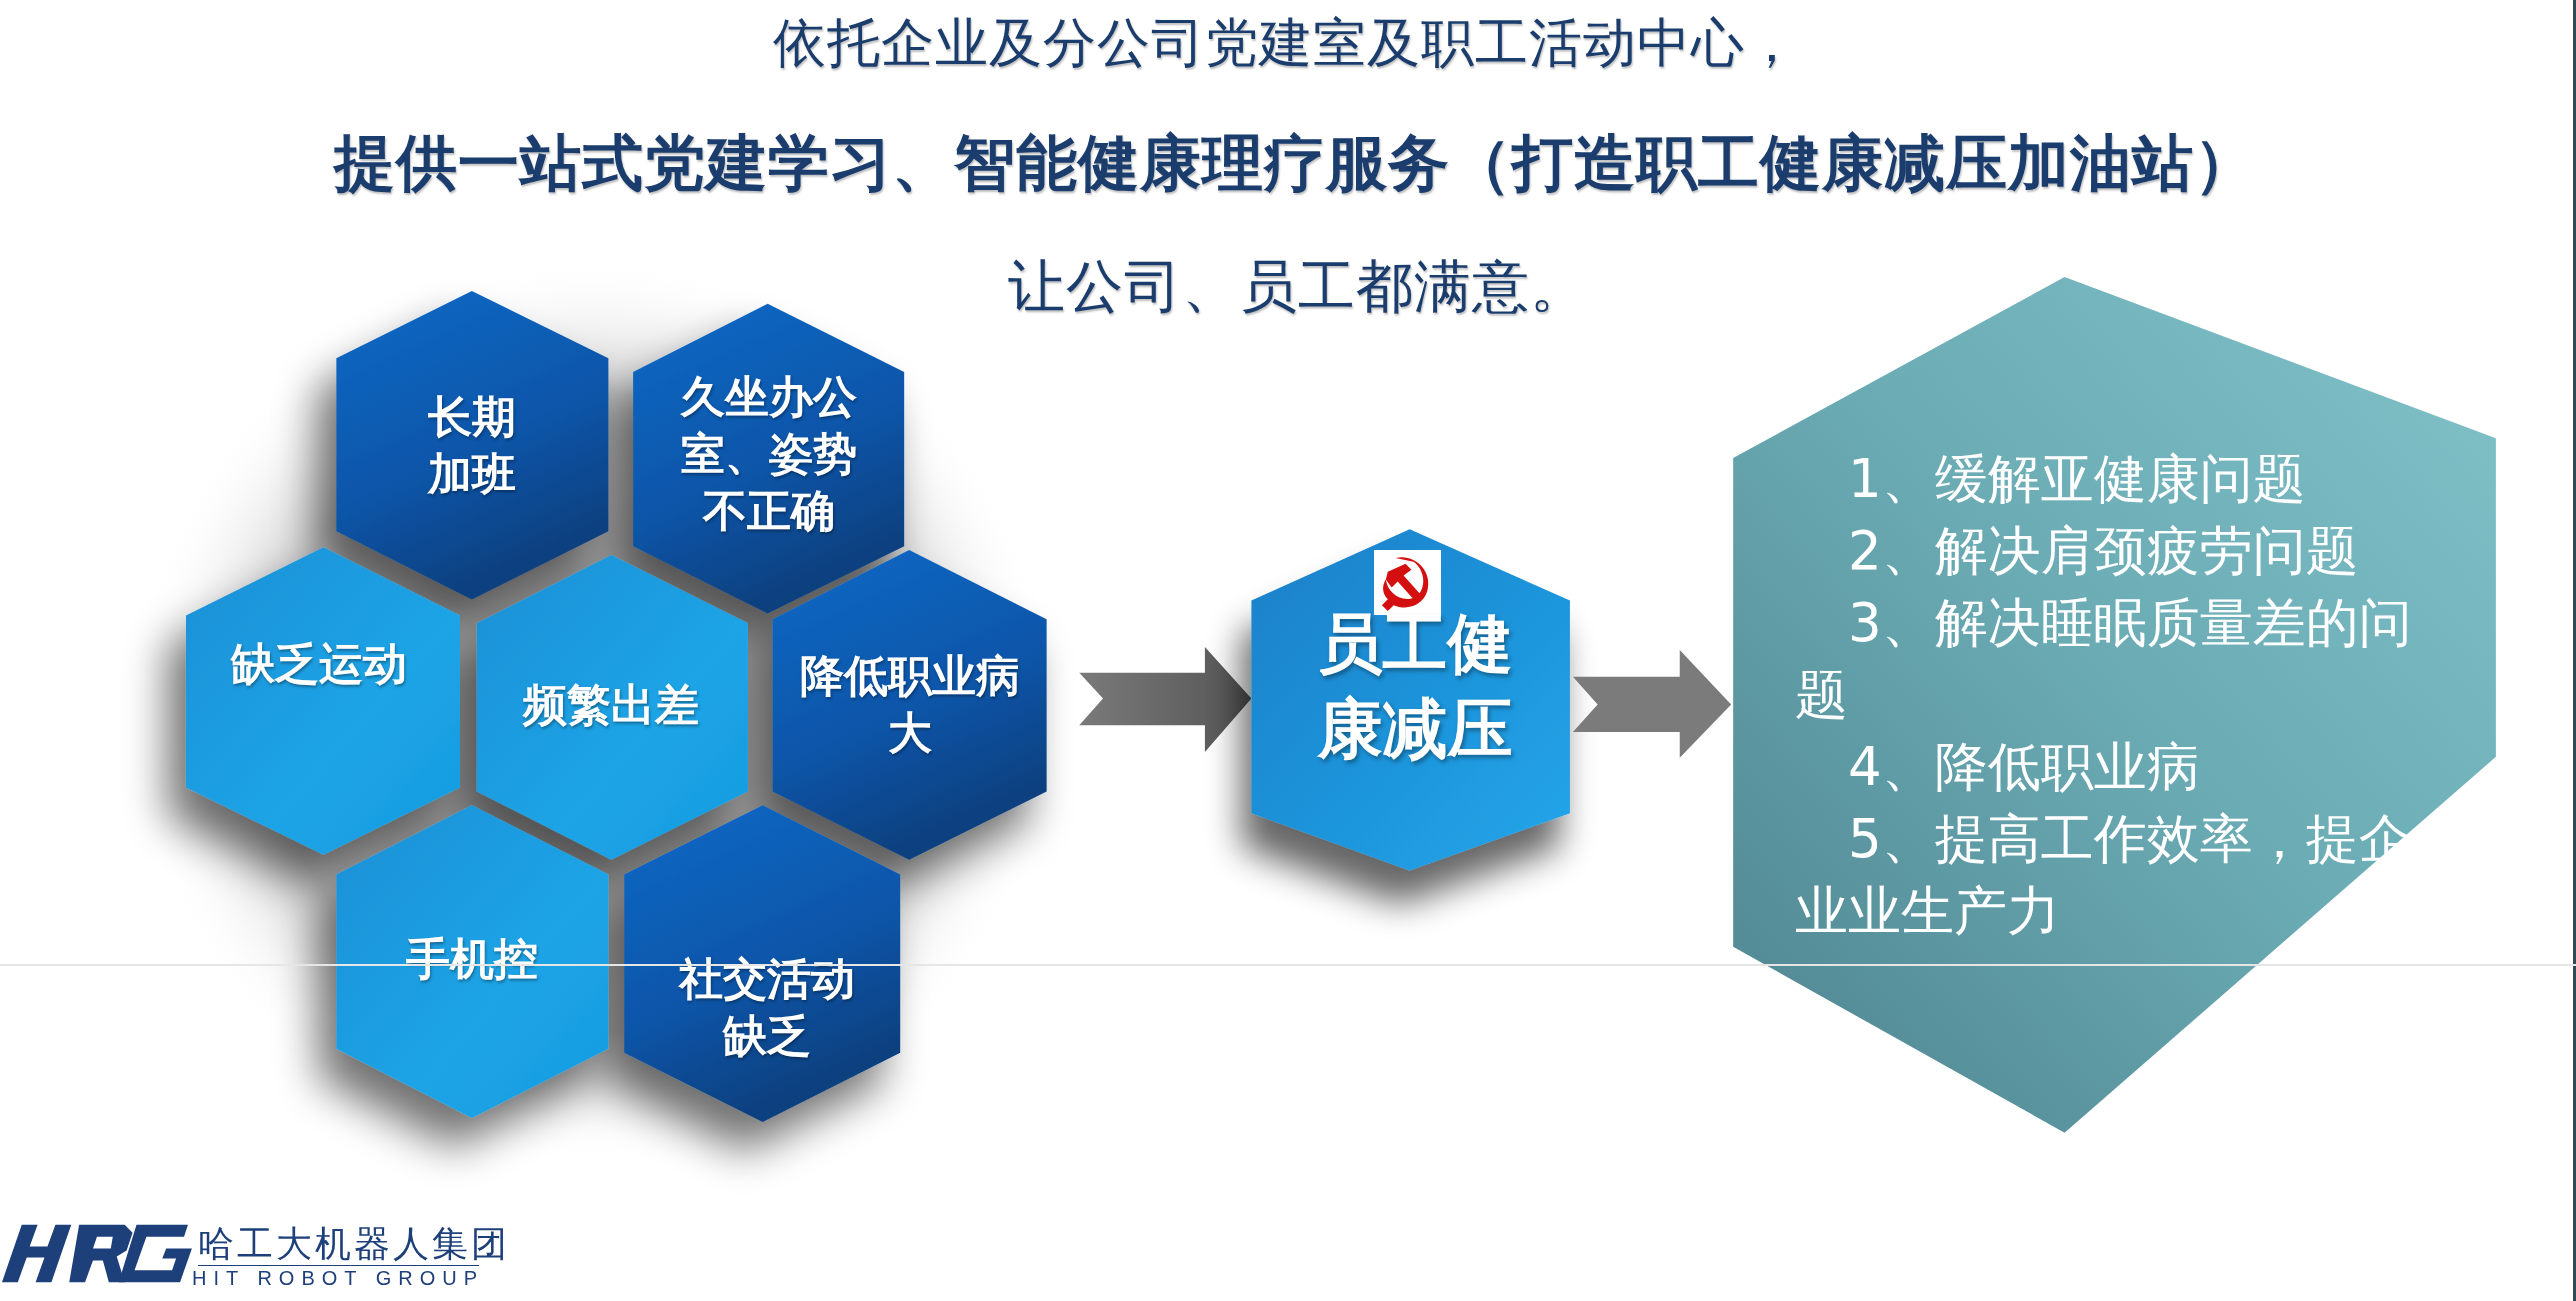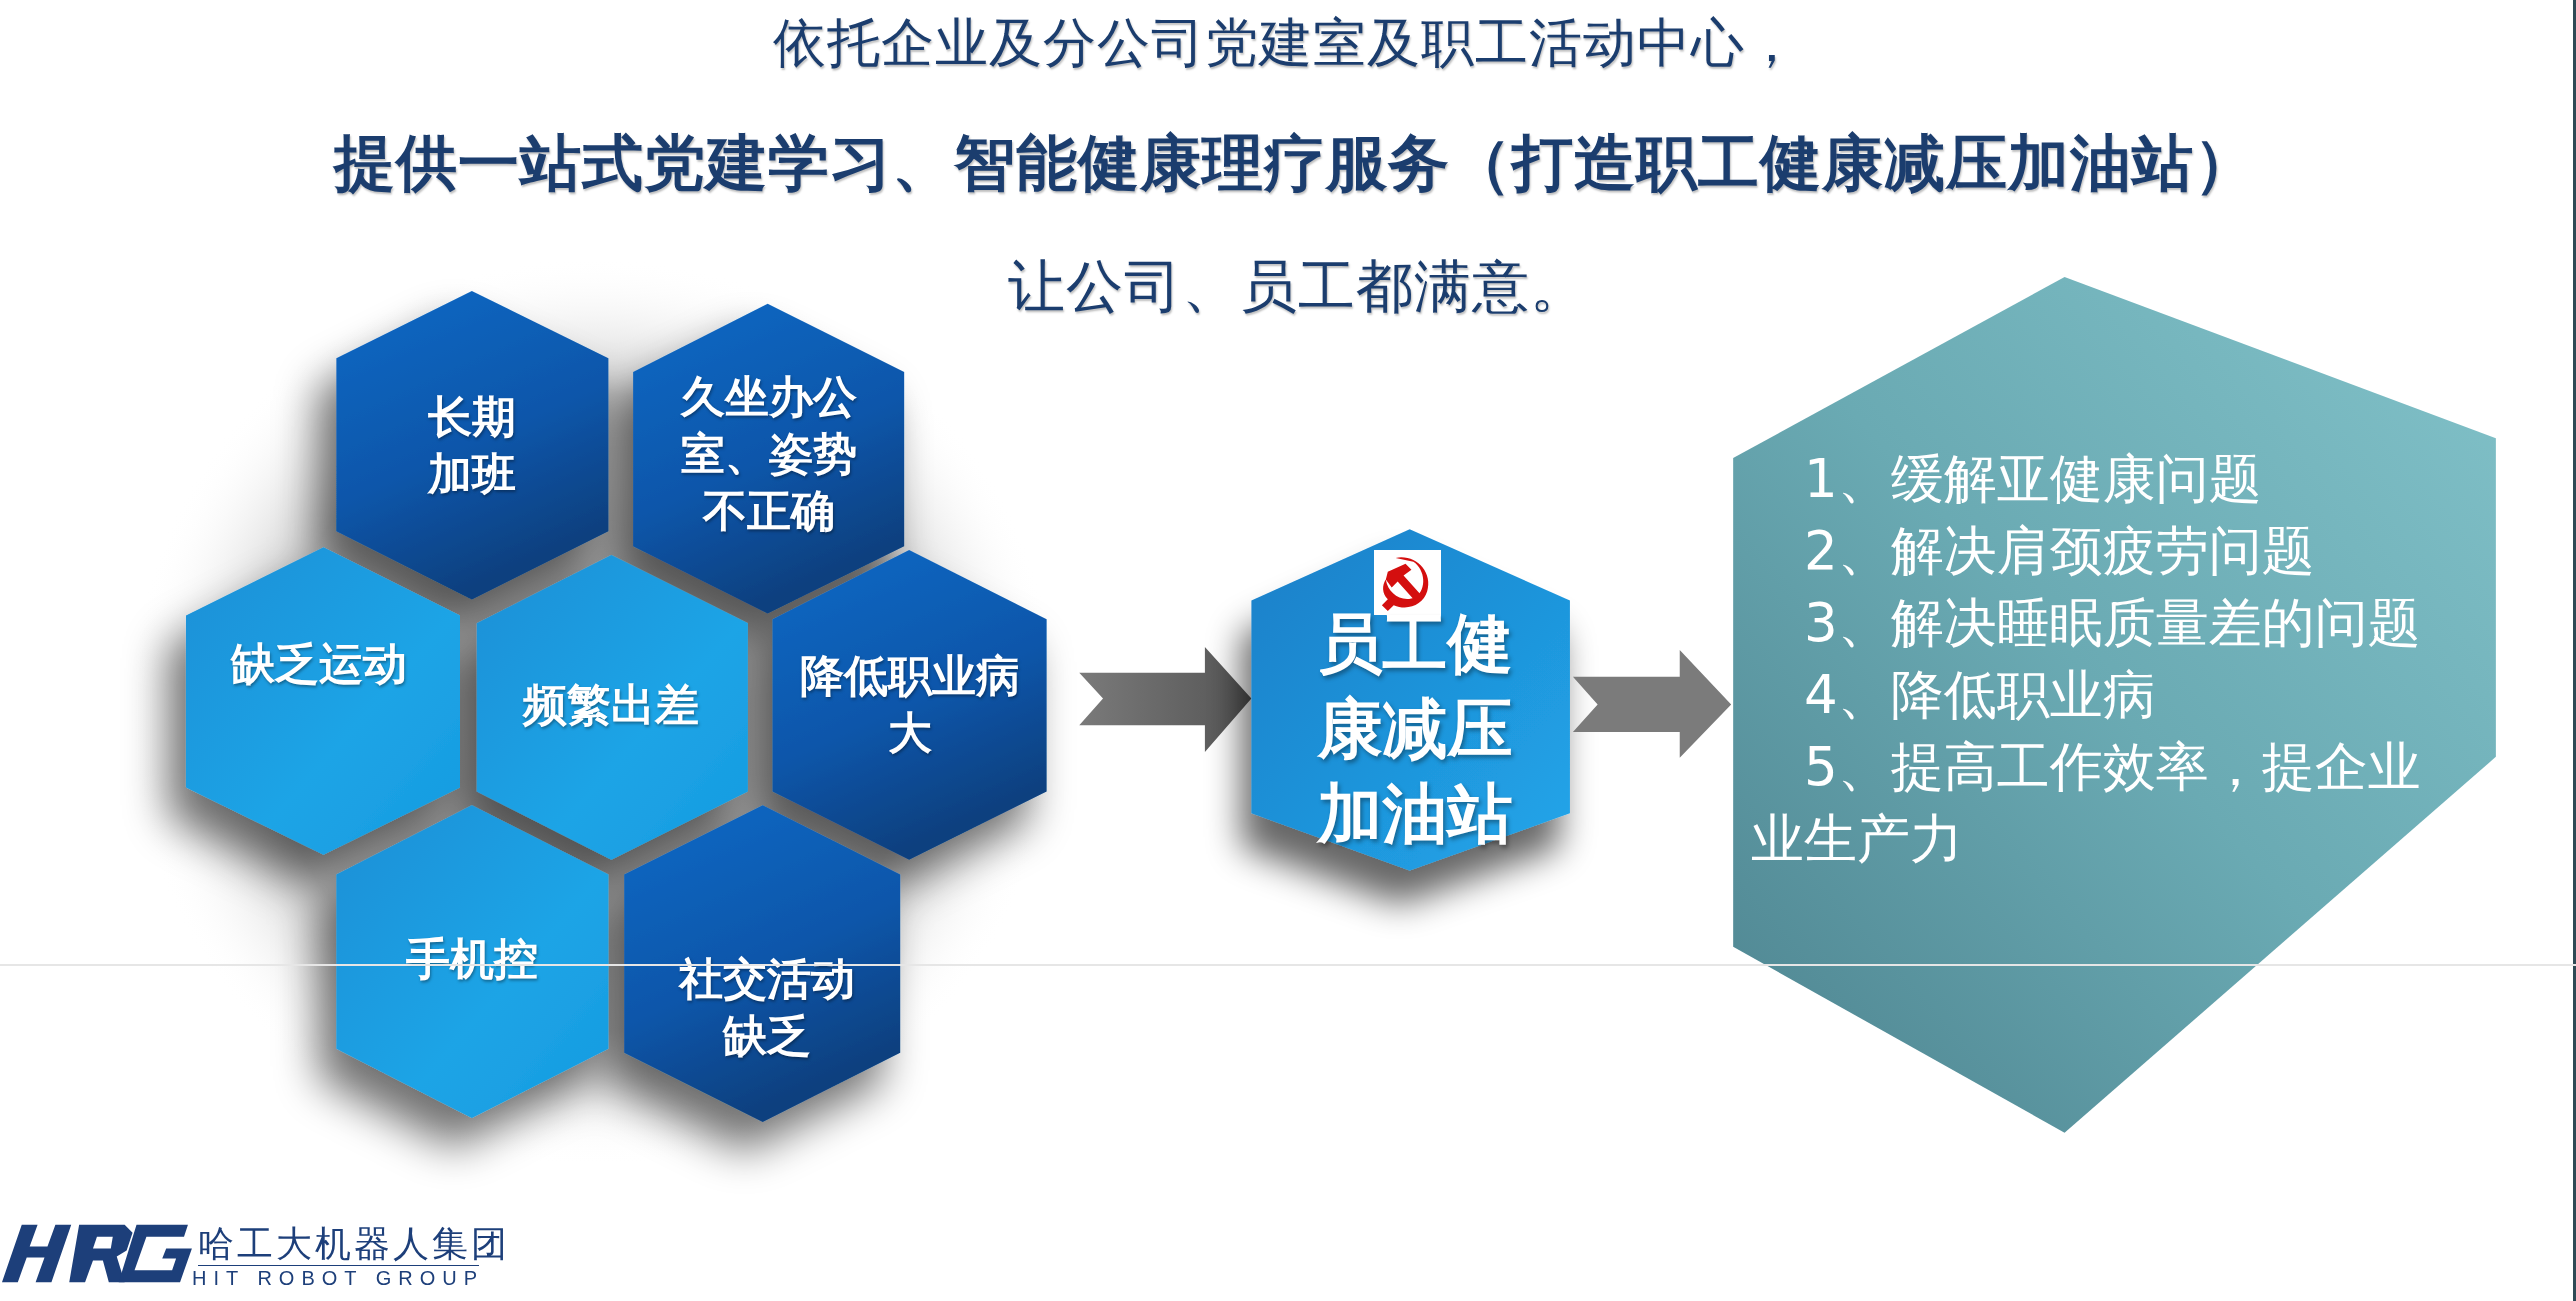--- a/index.html
+++ b/index.html
@@ -22,21 +22,21 @@
                font-size: 44px; line-height: 57px; transform: translate(-50%, -50%);
                text-shadow: 1px 2px 3px rgba(0,0,0,0.35); white-space: nowrap; }
   .center-label { position: absolute; color: #ffffff; text-align: right; font-weight: bold;
                   font-size: 65px; line-height: 85px; transform: translate(-50%, 0);
                   text-shadow: 2px 3px 4px rgba(0,0,0,0.35); white-space: nowrap; }
 
   .emblem { position: absolute; left: 1374px; top: 550px; width: 67px; height: 65px; background: #ffffff; }
 
   .benefits { position: absolute; left: 1751px; top: 443px; width: 712px; color: #ffffff;
               font-size: 53px; line-height: 72px; }
-  .benefit { display: block; }
+  .benefit { display: block; margin-left: 44px; }
   .benefit .indent { display: inline-block; width: 53px; }
   .brand-cn { position: absolute; left: 198px; top: 1223px; font-size: 36px; line-height: 42px;
               color: #1d3f7a; letter-spacing: 3px; white-space: nowrap; }
   .brand-rule { position: absolute; left: 198px; top: 1265px; width: 281px; height: 1px; background: #1d3f7a; }
   .brand-en { position: absolute; left: 192px; top: 1267px; font-size: 20px; line-height: 22px;
               color: #1d3f7a; letter-spacing: 7px; white-space: nowrap;
               font-family: "Liberation Sans", sans-serif; }
 </style>
 </head>
 <body>
@@ -171,21 +171,20 @@
   <div class="emblem">
     <svg width="67" height="65" viewBox="0 0 68 66">
       <path d="M22 8 C 42 4, 60 22, 54 42 C 50 56, 34 62, 20 56 L 14 62 L 8 56 L 14 50 C 8 44, 8 36, 12 30 C 14 44, 28 54, 42 48 C 54 40, 52 20, 40 12 Z" fill="#d40f0f"></path>
       <polygon points="14,22 32,14 38,20 30,26 48,46 42,52 24,32 18,38 12,30" fill="#d40f0f"></polygon>
     </svg>
   </div>
 
   <div class="center-label" style="left:1415px; top:601px;">
     <div>员工健</div>
     <div>康减压</div>
-    <div>加油站</div>
   </div>
 
   <div class="benefits">
     <div class="benefit"><span class="indent"></span><span>1、</span><span>缓解亚健康问题</span></div>
     <div class="benefit"><span class="indent"></span><span>2、</span><span>解决肩颈疲劳问题</span></div>
     <div class="benefit"><span class="indent"></span><span>3、</span><span>解决睡眠质量差的问题</span></div>
     <div class="benefit"><span class="indent"></span><span>4、</span><span>降低职业病</span></div>
     <div class="benefit"><span class="indent"></span><span>5、</span><span>提高工作效率，提企业业生产力</span></div>
   </div>
 

